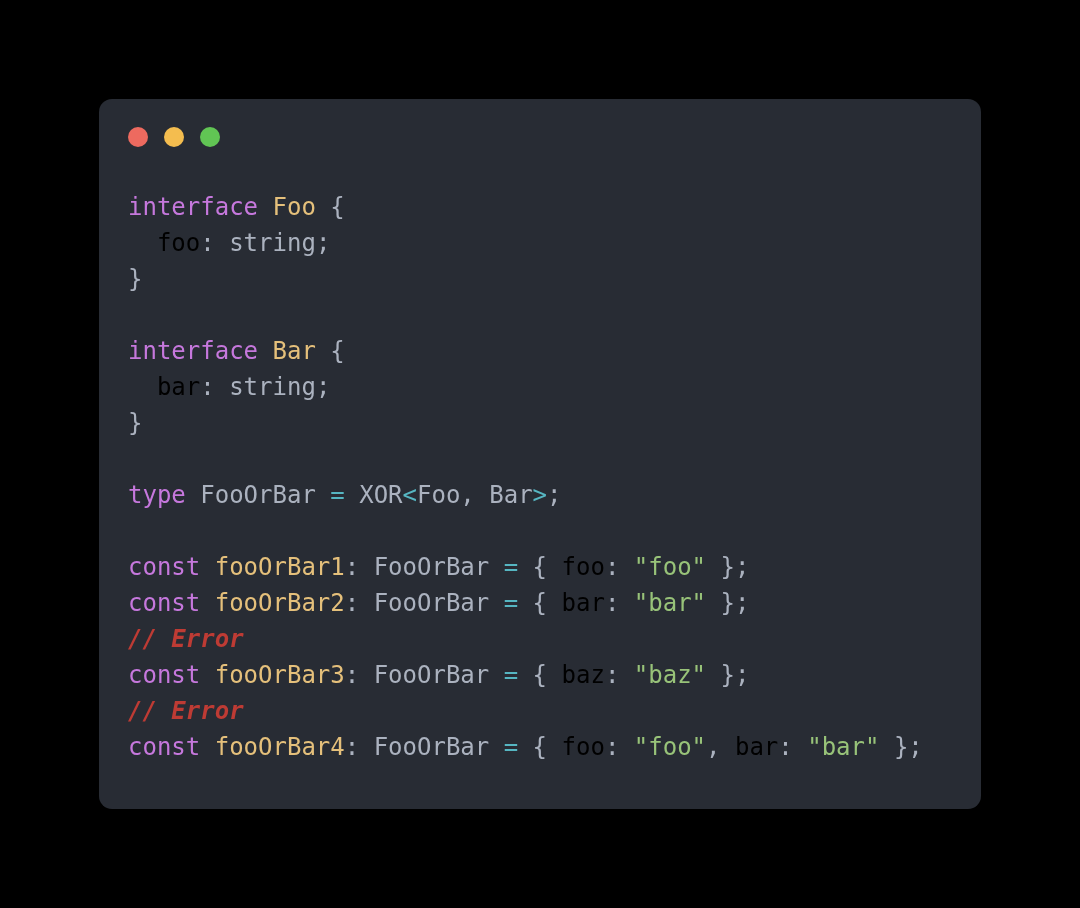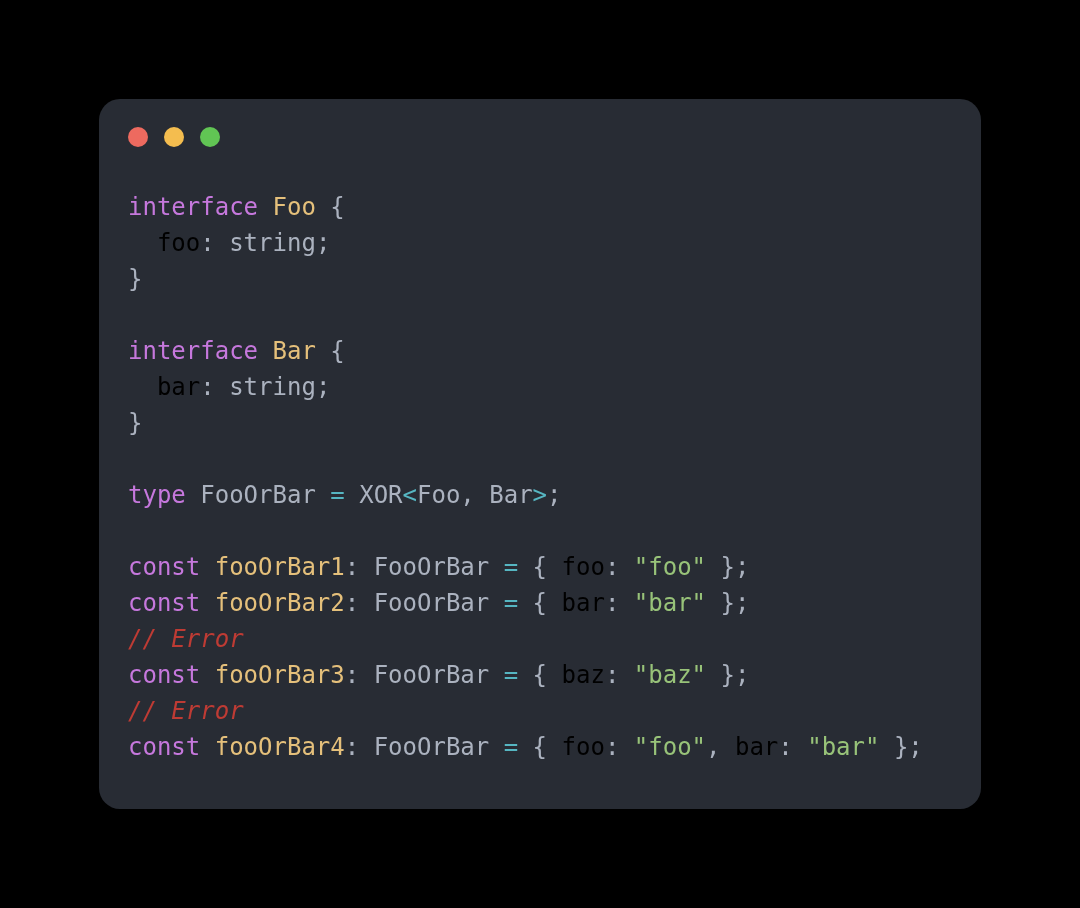--- a/index.html
+++ b/index.html
@@ -74,28 +74,28 @@
   }
 
   
   .tok-keyword   { color: #c678dd; }
   .tok-type      { color: #e5c07b; }
   .tok-var       { color: #e5c07b; }
   .tok-plain     { color: #abb2bf; }
   .tok-punct     { color: #abb2bf; }
   .tok-operator  { color: #56b6c2; }
   .tok-string    { color: #98c379; }
-  .tok-comment   { color: #be3b34; font-style: italic; }
+  .tok-comment   { color: #be3b34; font-style: italic; font-weight: bold; }
 </style>
 </head>
 <body>
 
 <div id="stage" style="background: rgb(0, 0, 0);">
 
-  <div id="code-window" style="background: rgb(40, 44, 52); border-radius: 21px;">
+  <div id="code-window" style="background: rgb(40, 44, 52);">
 
     <div id="titlebar">
       <span class="dot red" style="background: rgb(237, 106, 95);"></span>
       <span class="dot yellow" style="background: rgb(244, 189, 79);"></span>
       <span class="dot green" style="background: rgb(97, 197, 84);"></span>
     </div>
 
     <div id="code-body"><div class="code-line"><span class="tok-keyword" style="color: rgb(198, 120, 221);">interface</span><span class="tok-plain" style="color: rgb(171, 178, 191);"> </span><span class="tok-type" style="color: rgb(229, 192, 123);">Foo</span><span class="tok-plain" style="color: rgb(171, 178, 191);"> </span><span class="tok-punct" style="color: rgb(171, 178, 191);">{</span></div><div class="code-line"><span class="tok-plain" style="color: rgb(171, 178, 191);">  </span><span class="tok-property">foo</span><span class="tok-plain" style="color: rgb(171, 178, 191);">: </span><span class="tok-plain" style="color: rgb(171, 178, 191);">string</span><span class="tok-plain" style="color: rgb(171, 178, 191);">;</span></div><div class="code-line"><span class="tok-punct" style="color: rgb(171, 178, 191);">}</span></div><div class="code-line blank">&nbsp;</div><div class="code-line"><span class="tok-keyword" style="color: rgb(198, 120, 221);">interface</span><span class="tok-plain" style="color: rgb(171, 178, 191);"> </span><span class="tok-type" style="color: rgb(229, 192, 123);">Bar</span><span class="tok-plain" style="color: rgb(171, 178, 191);"> </span><span class="tok-punct" style="color: rgb(171, 178, 191);">{</span></div><div class="code-line"><span class="tok-plain" style="color: rgb(171, 178, 191);">  </span><span class="tok-property">bar</span><span class="tok-plain" style="color: rgb(171, 178, 191);">: </span><span class="tok-plain" style="color: rgb(171, 178, 191);">string</span><span class="tok-plain" style="color: rgb(171, 178, 191);">;</span></div><div class="code-line"><span class="tok-punct" style="color: rgb(171, 178, 191);">}</span></div><div class="code-line blank">&nbsp;</div><div class="code-line"><span class="tok-keyword" style="color: rgb(198, 120, 221);">type</span><span class="tok-plain" style="color: rgb(171, 178, 191);"> FooOrBar </span><span class="tok-operator" style="color: rgb(86, 182, 194);">=</span><span class="tok-plain" style="color: rgb(171, 178, 191);"> XOR</span><span class="tok-operator" style="color: rgb(86, 182, 194);">&lt;</span><span class="tok-plain" style="color: rgb(171, 178, 191);">Foo, Bar</span><span class="tok-operator" style="color: rgb(86, 182, 194);">&gt;</span><span class="tok-plain" style="color: rgb(171, 178, 191);">;</span></div><div class="code-line blank">&nbsp;</div><div class="code-line"><span class="tok-keyword" style="color: rgb(198, 120, 221);">const</span><span class="tok-plain" style="color: rgb(171, 178, 191);"> </span><span class="tok-var" style="color: rgb(229, 192, 123);">fooOrBar1</span><span class="tok-plain" style="color: rgb(171, 178, 191);">: FooOrBar </span><span class="tok-operator" style="color: rgb(86, 182, 194);">=</span><span class="tok-plain" style="color: rgb(171, 178, 191);"> { </span><span class="tok-property">foo</span><span class="tok-plain" style="color: rgb(171, 178, 191);">: </span><span class="tok-string" style="color: rgb(152, 195, 121);">"foo"</span><span class="tok-plain" style="color: rgb(171, 178, 191);"> };</span></div><div class="code-line"><span class="tok-keyword" style="color: rgb(198, 120, 221);">const</span><span class="tok-plain" style="color: rgb(171, 178, 191);"> </span><span class="tok-var" style="color: rgb(229, 192, 123);">fooOrBar2</span><span class="tok-plain" style="color: rgb(171, 178, 191);">: FooOrBar </span><span class="tok-operator" style="color: rgb(86, 182, 194);">=</span><span class="tok-plain" style="color: rgb(171, 178, 191);"> { </span><span class="tok-property">bar</span><span class="tok-plain" style="color: rgb(171, 178, 191);">: </span><span class="tok-string" style="color: rgb(152, 195, 121);">"bar"</span><span class="tok-plain" style="color: rgb(171, 178, 191);"> };</span></div><div class="code-line"><span class="tok-comment" style="color: rgb(190, 59, 52);">// Error</span></div><div class="code-line"><span class="tok-keyword" style="color: rgb(198, 120, 221);">const</span><span class="tok-plain" style="color: rgb(171, 178, 191);"> </span><span class="tok-var" style="color: rgb(229, 192, 123);">fooOrBar3</span><span class="tok-plain" style="color: rgb(171, 178, 191);">: FooOrBar </span><span class="tok-operator" style="color: rgb(86, 182, 194);">=</span><span class="tok-plain" style="color: rgb(171, 178, 191);"> { </span><span class="tok-property">baz</span><span class="tok-plain" style="color: rgb(171, 178, 191);">: </span><span class="tok-string" style="color: rgb(152, 195, 121);">"baz"</span><span class="tok-plain" style="color: rgb(171, 178, 191);"> };</span></div><div class="code-line"><span class="tok-comment" style="color: rgb(190, 59, 52);">// Error</span></div><div class="code-line"><span class="tok-keyword" style="color: rgb(198, 120, 221);">const</span><span class="tok-plain" style="color: rgb(171, 178, 191);"> </span><span class="tok-var" style="color: rgb(229, 192, 123);">fooOrBar4</span><span class="tok-plain" style="color: rgb(171, 178, 191);">: FooOrBar </span><span class="tok-operator" style="color: rgb(86, 182, 194);">=</span><span class="tok-plain" style="color: rgb(171, 178, 191);"> { </span><span class="tok-property">foo</span><span class="tok-plain" style="color: rgb(171, 178, 191);">: </span><span class="tok-string" style="color: rgb(152, 195, 121);">"foo"</span><span class="tok-plain" style="color: rgb(171, 178, 191);">, </span><span class="tok-property">bar</span><span class="tok-plain" style="color: rgb(171, 178, 191);">: </span><span class="tok-string" style="color: rgb(152, 195, 121);">"bar"</span><span class="tok-plain" style="color: rgb(171, 178, 191);"> };</span></div></div>
 
   </div>

